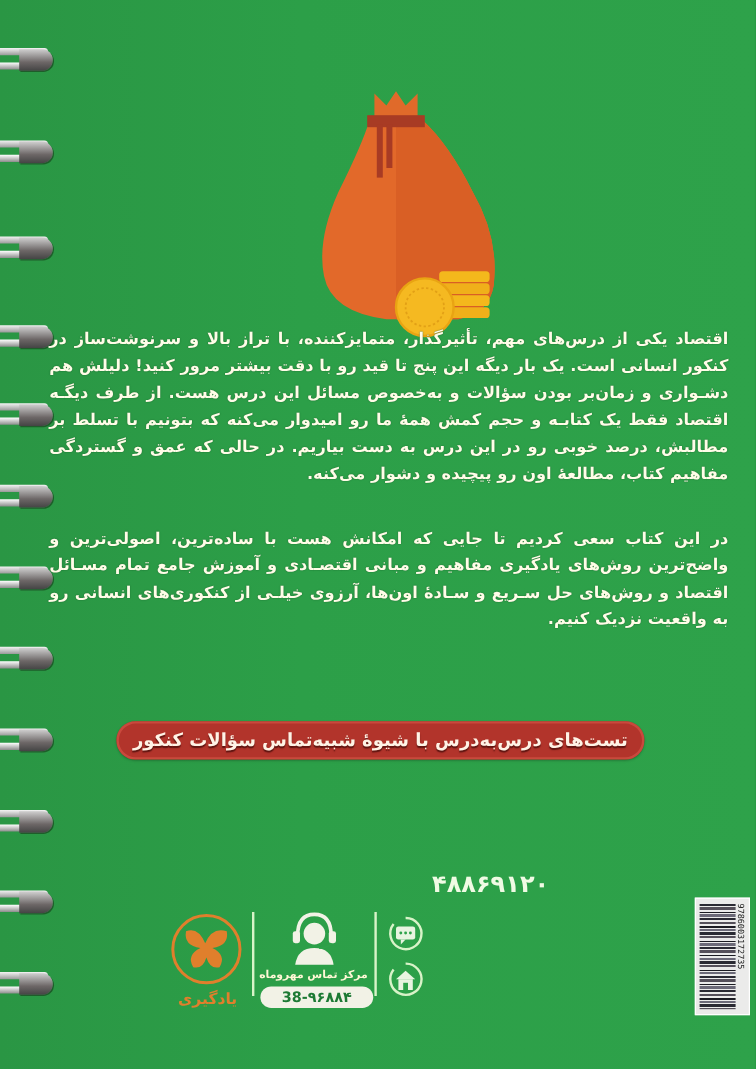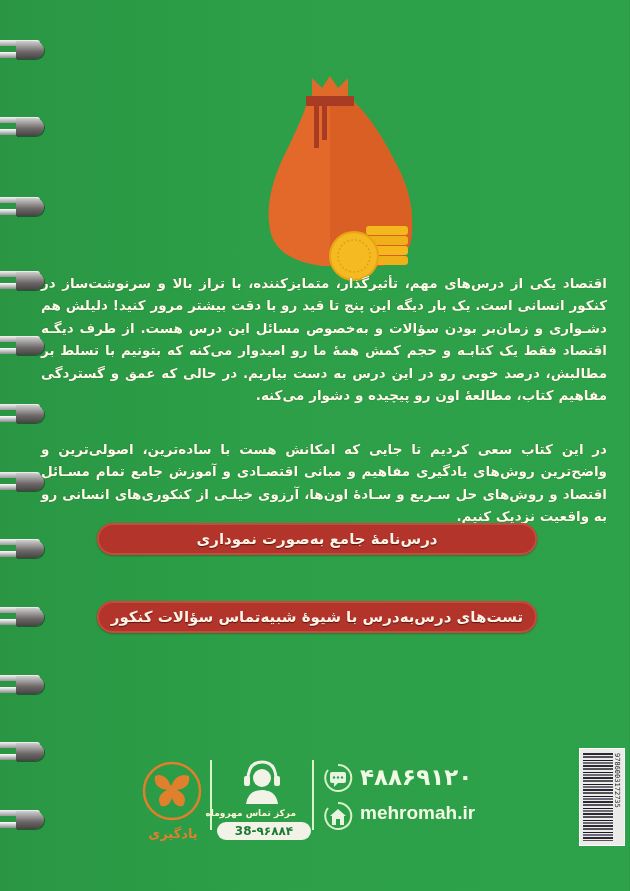--- a/index.html
+++ b/index.html
@@ -15,25 +15,25 @@
   .para { position:absolute; right:22px; width:566px; direction:rtl; text-align:justify; color:#fffde8; font-weight:bold; font-size:13.5px; line-height:22.5px; text-shadow:0 0 1px #114d20; }
   .p1 { top:258px; }
   .p2 { top:424px; }
 
   .pill { position:absolute; left:97px; width:440px; height:32px; border-radius:16px; background:#b2342b; box-shadow:inset 0 0 0 2px #c9493d, 0 1px 2px rgba(0,0,0,.25); color:#fff3e6; font-weight:bold; font-size:15px; line-height:32px; text-align:center; direction:rtl; text-shadow:0 1px 1px #5d1410; }
 
   .divider { position:absolute; width:2px; background:#d8f3c8; top:760px; height:70px; }
   .logo { position:absolute; left:141px; top:760px; width:62px; height:62px; }
   .logo-text { position:absolute; left:128px; top:826px; width:90px; text-align:center; color:#e07f2c; font-weight:bold; font-size:13px; direction:rtl; }
   .support-icon { position:absolute; left:232px; top:756px; width:60px; height:50px; }
-  .support-label { position:absolute; left:200px; top:808px; width:96px; text-align:right; color:#fff7d6; font-size:9px; font-weight:bold; direction:rtl; }
+  .support-label { position:absolute; left:216px; top:808px; width:96px; text-align:left; color:#fff7d6; font-size:9px; font-weight:bold; direction:rtl; }
   .support-phone { position:absolute; left:217px; top:822px; width:94px; height:18px; border-radius:9px; background:#f2f2e6; color:#1d7a34; font-weight:bold; font-size:12px; line-height:18px; text-align:center; direction:rtl; }
   .contact-icon { position:absolute; left:322px; width:32px; height:32px; }
   .contact-text { position:absolute; left:360px; color:#f0fbe4; font-weight:bold; }
-  .sms-text { top:764px; font-size:23px; letter-spacing:5px; direction:rtl; unicode-bidi:bidi-override; }
+  .sms-text { top:724px; font-size:20px; letter-spacing:5px; direction:rtl; unicode-bidi:bidi-override; }
   .web-text { top:802px; font-size:19px; font-family:"Liberation Sans", sans-serif; }
   .barcode { position:absolute; left:579px; top:748px; width:44px; height:96px; background:#ebebea; border:1px solid #fff; }
   .barcode .bars { position:absolute; left:3px; top:4px; width:30px; height:88px;
     background:repeating-linear-gradient(180deg,#2a2a33 0 2px,#ebebea 2px 3px,#55505a 3px 5px,#ebebea 5px 7px,#1b1b22 7px 8px,#ebebea 8px 9px,#6c6a78 9px 11px,#ebebea 11px 12px); }
   .barcode .digits { position:absolute; left:33px; top:4px; width:8px; height:88px; writing-mode:vertical-rl; font-size:7px; color:#222; font-family:"DejaVu Sans Mono", monospace; }
 </style>
 </head>
 <body>
 
 <div class="cover">
@@ -126,21 +126,20 @@
       <rect x="104" y="176" width="42" height="9" rx="3" fill="#f4b81c"></rect>
       <rect x="104" y="186" width="42" height="9" rx="3" fill="#f0b01a"></rect>
     </g>
     <circle cx="92" cy="186" r="24" fill="#f5b921" stroke="#e9a413" stroke-width="2"></circle>
     <circle cx="92" cy="186" r="16" fill="none" stroke="#e2a016" stroke-width="1.5" stroke-dasharray="2 2"></circle>
   </svg>
 
   <p class="para p1">اقتصاد یکی از درس‌های مهم، تأثیرگذار، متمایزکننده، با تراز بالا و سرنوشت‌ساز در کنکور انسانی است. یک بار دیگه این پنج تا قید رو با دقت بیشتر مرور کنید! دلیلش هم دشـواری و زمان‌بر بودن سؤالات و به‌خصوص مسائل این درس هست. از طرف دیگـه اقتصاد فقط یک کتابـه و حجم کمش همهٔ ما رو امیدوار می‌کنه که بتونیم با تسلط بر مطالبش، درصد خوبی رو در این درس به دست بیاریم. در حالی که عمق و گستردگی مفاهیم کتاب، مطالعهٔ اون رو پیچیده و دشوار می‌کنه.</p>
   <p class="para p2">در این کتاب سعی کردیم تا جایی که امکانش هست با ساده‌ترین، اصولی‌ترین و واضح‌ترین روش‌های یادگیری مفاهیم و مبانی اقتصـادی و آموزش جامع تمام مسـائل اقتصاد و روش‌های حل سـریع و سـادهٔ اون‌ها، آرزوی خیلـی از کنکوری‌های انسانی رو به واقعیت نزدیک کنیم.</p>
 
-  <div class="pill" style="top:523px">درس‌نامهٔ جامع به‌صورت نموداری</div>
   <div class="pill" style="top:601px">تست‌های درس‌به‌درس با شیوهٔ شبیه‌تماس سؤالات کنکور</div>
 
   <svg class="logo" viewBox="0 0 62 62">
     <circle cx="31" cy="31" r="28" fill="none" stroke="#e07f2c" stroke-width="2.5"></circle>
     <path d="M14 16 Q24 12 30 26 Q36 12 48 16 Q50 28 36 30 Q48 36 42 46 Q34 48 31 38 Q28 48 20 46 Q14 36 26 30 Q12 28 14 16 Z" fill="#e07f2c"></path>
   </svg>
   <div class="logo-text">یادگیری</div>
 
   <div class="divider" style="left:210px"></div>
 
@@ -166,19 +165,18 @@
       <circle cx="20" cy="15.5" r="1.2" fill="#2ea24a"></circle>
   </svg>
   <div class="contact-text sms-text">۰۲۱۹۶۸۸۴</div>
 
   <svg class="contact-icon" style="top:800px" viewBox="0 0 32 32">
     <path d="M6 8 A13 13 0 1 0 16 3" fill="none" stroke="#d8f3c8" stroke-width="2"></path>
     <path d="M8 16 L16 9 L24 16 Z" fill="#e8f4e0"></path>
     <rect x="10" y="16" width="12" height="9" fill="#e8f4e0"></rect>
     <rect x="14" y="19" width="4" height="6" fill="#2ea24a"></rect>
   </svg>
-  <div class="contact-text web-text">mehromah.ir</div>
 
   <div class="barcode">
     <div class="bars"></div>
     <div class="digits">9786003172735</div>
   </div>
 </div>
 
 </body></html>

